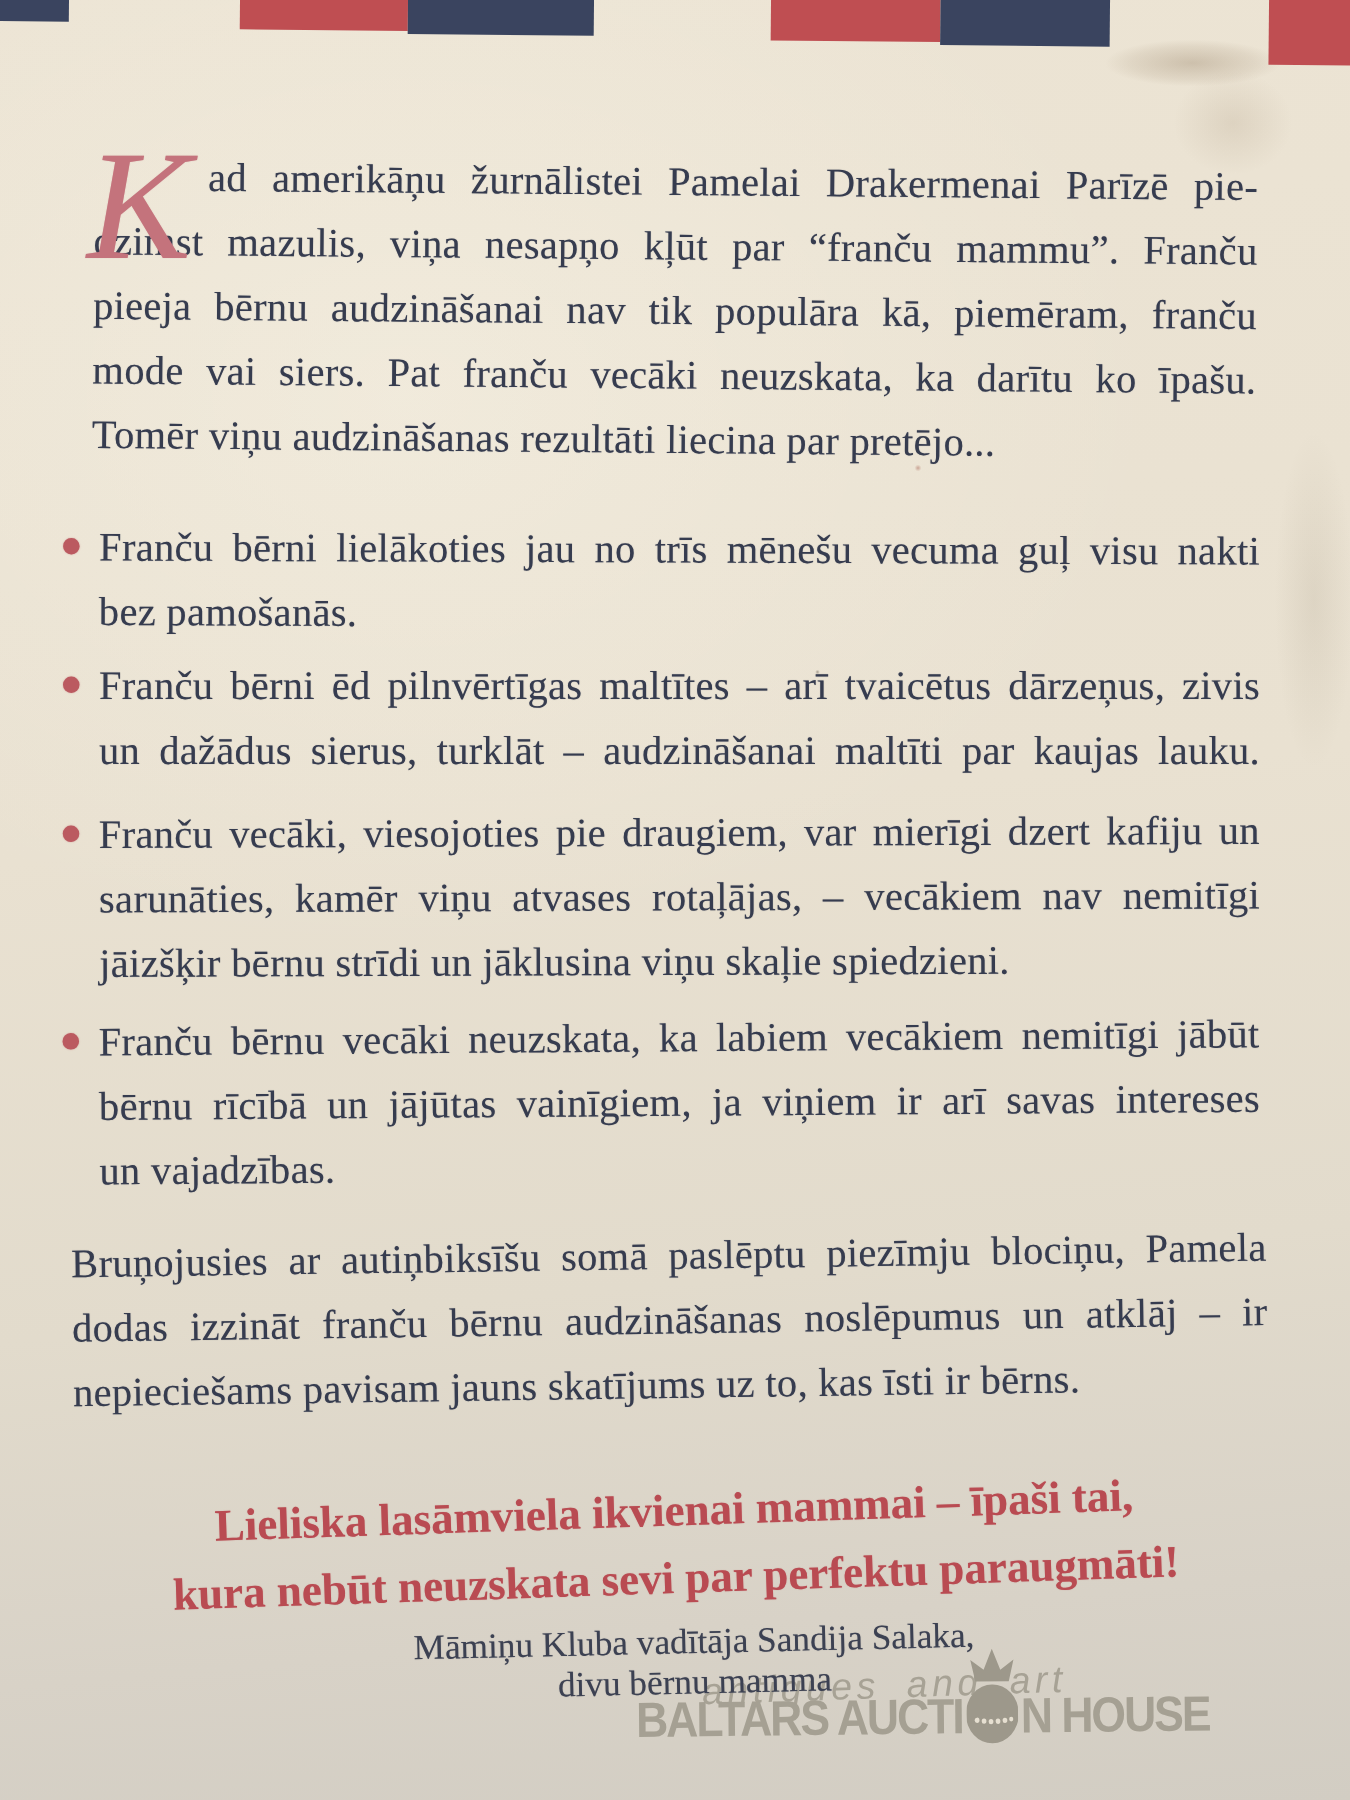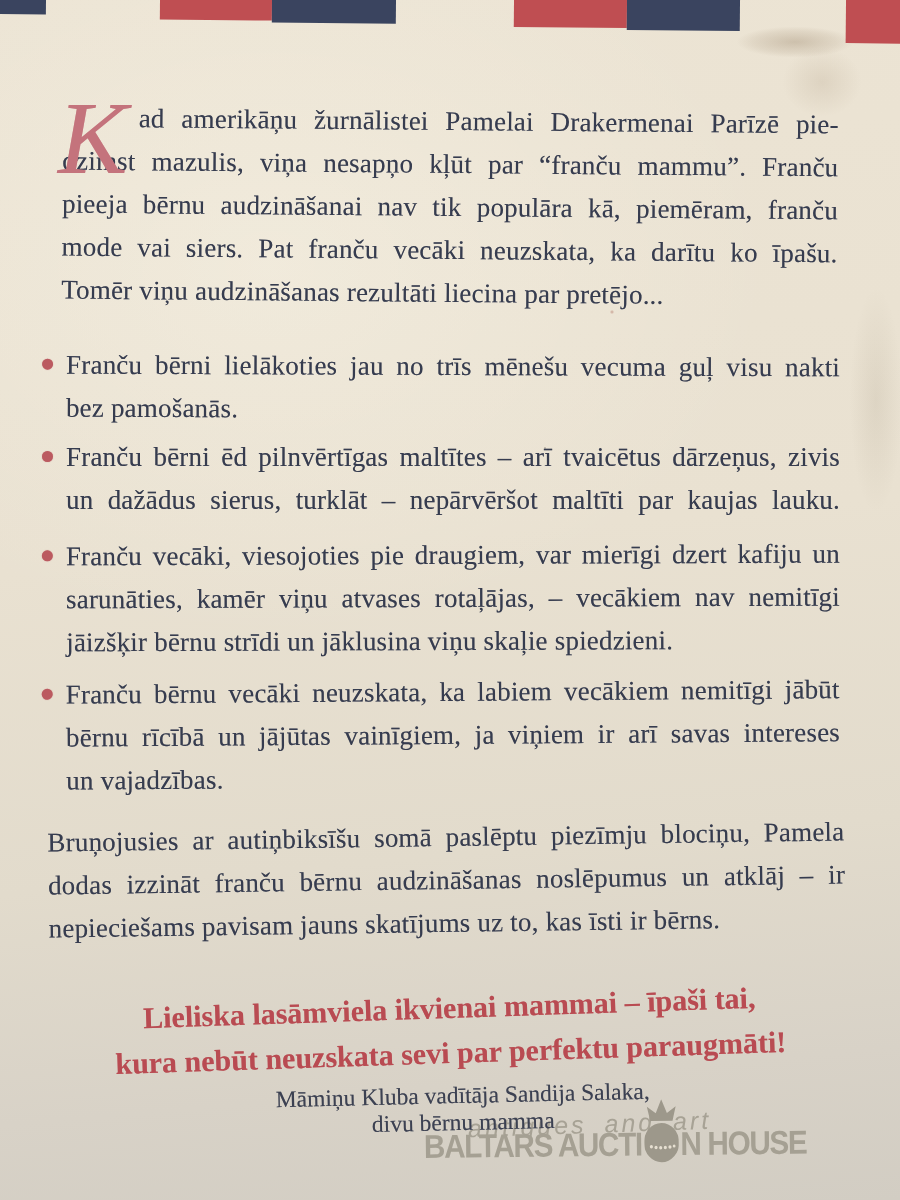--- a/index.html
+++ b/index.html
@@ -101,21 +101,21 @@
 
   <div class="bullet bodytext pos-b1">
     <span class="dot"></span>
     <div class="line j">Franču bērni lielākoties jau no trīs mēnešu vecuma guļ visu nakti</div>
     <div class="line">bez pamošanās.</div>
   </div>
 
   <div class="bullet bodytext pos-b2">
     <span class="dot"></span>
     <div class="line j">Franču bērni ēd pilnvērtīgas maltītes – arī tvaicētus dārzeņus, zivis</div>
-    <div class="line j">un dažādus sierus, turklāt – nepārvēršot maltīti par kaujas lauku.</div>
+    <div class="line j">un dažādus sierus, turklāt – audzināšanai maltīti par kaujas lauku.</div>
   </div>
 
   <div class="bullet bodytext pos-b3">
     <span class="dot"></span>
     <div class="line j">Franču vecāki, viesojoties pie draugiem, var mierīgi dzert kafiju un</div>
     <div class="line j">sarunāties, kamēr viņu atvases rotaļājas, – vecākiem nav nemitīgi</div>
     <div class="line">jāizšķir bērnu strīdi un jāklusina viņu skaļie spiedzieni.</div>
   </div>
 
   <div class="bullet bodytext pos-b4">

